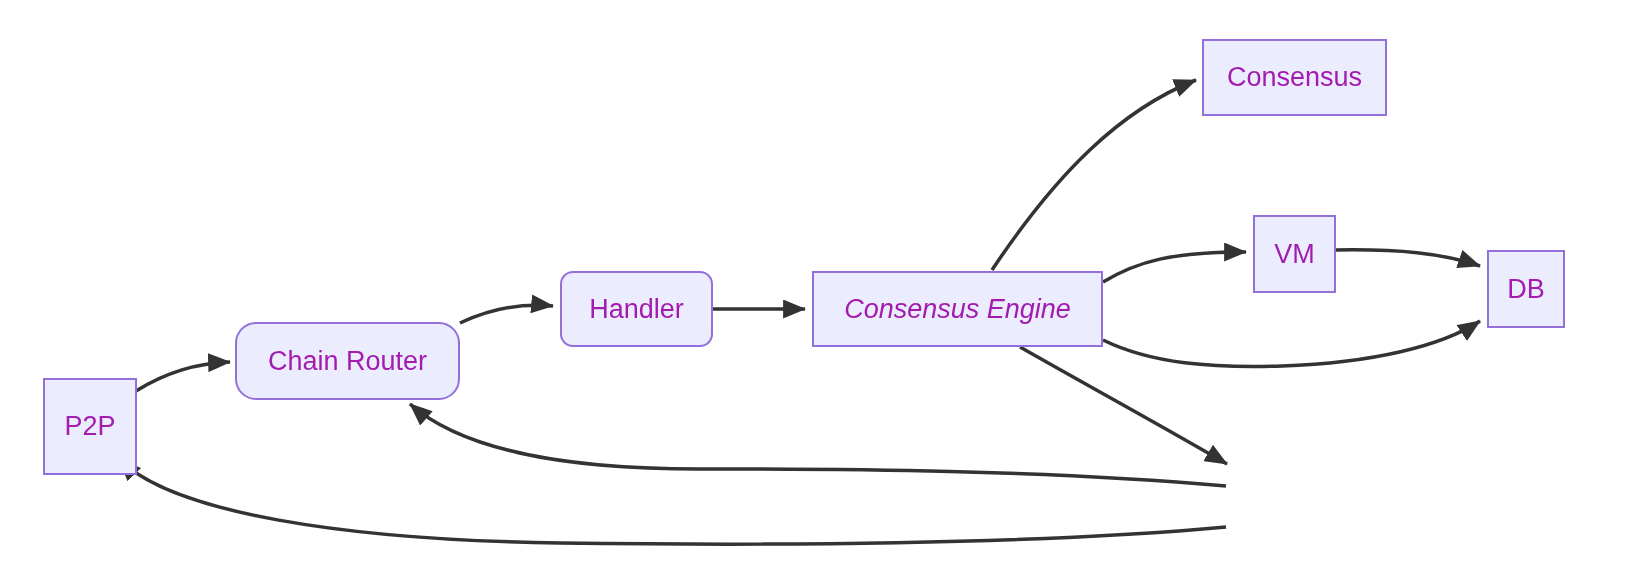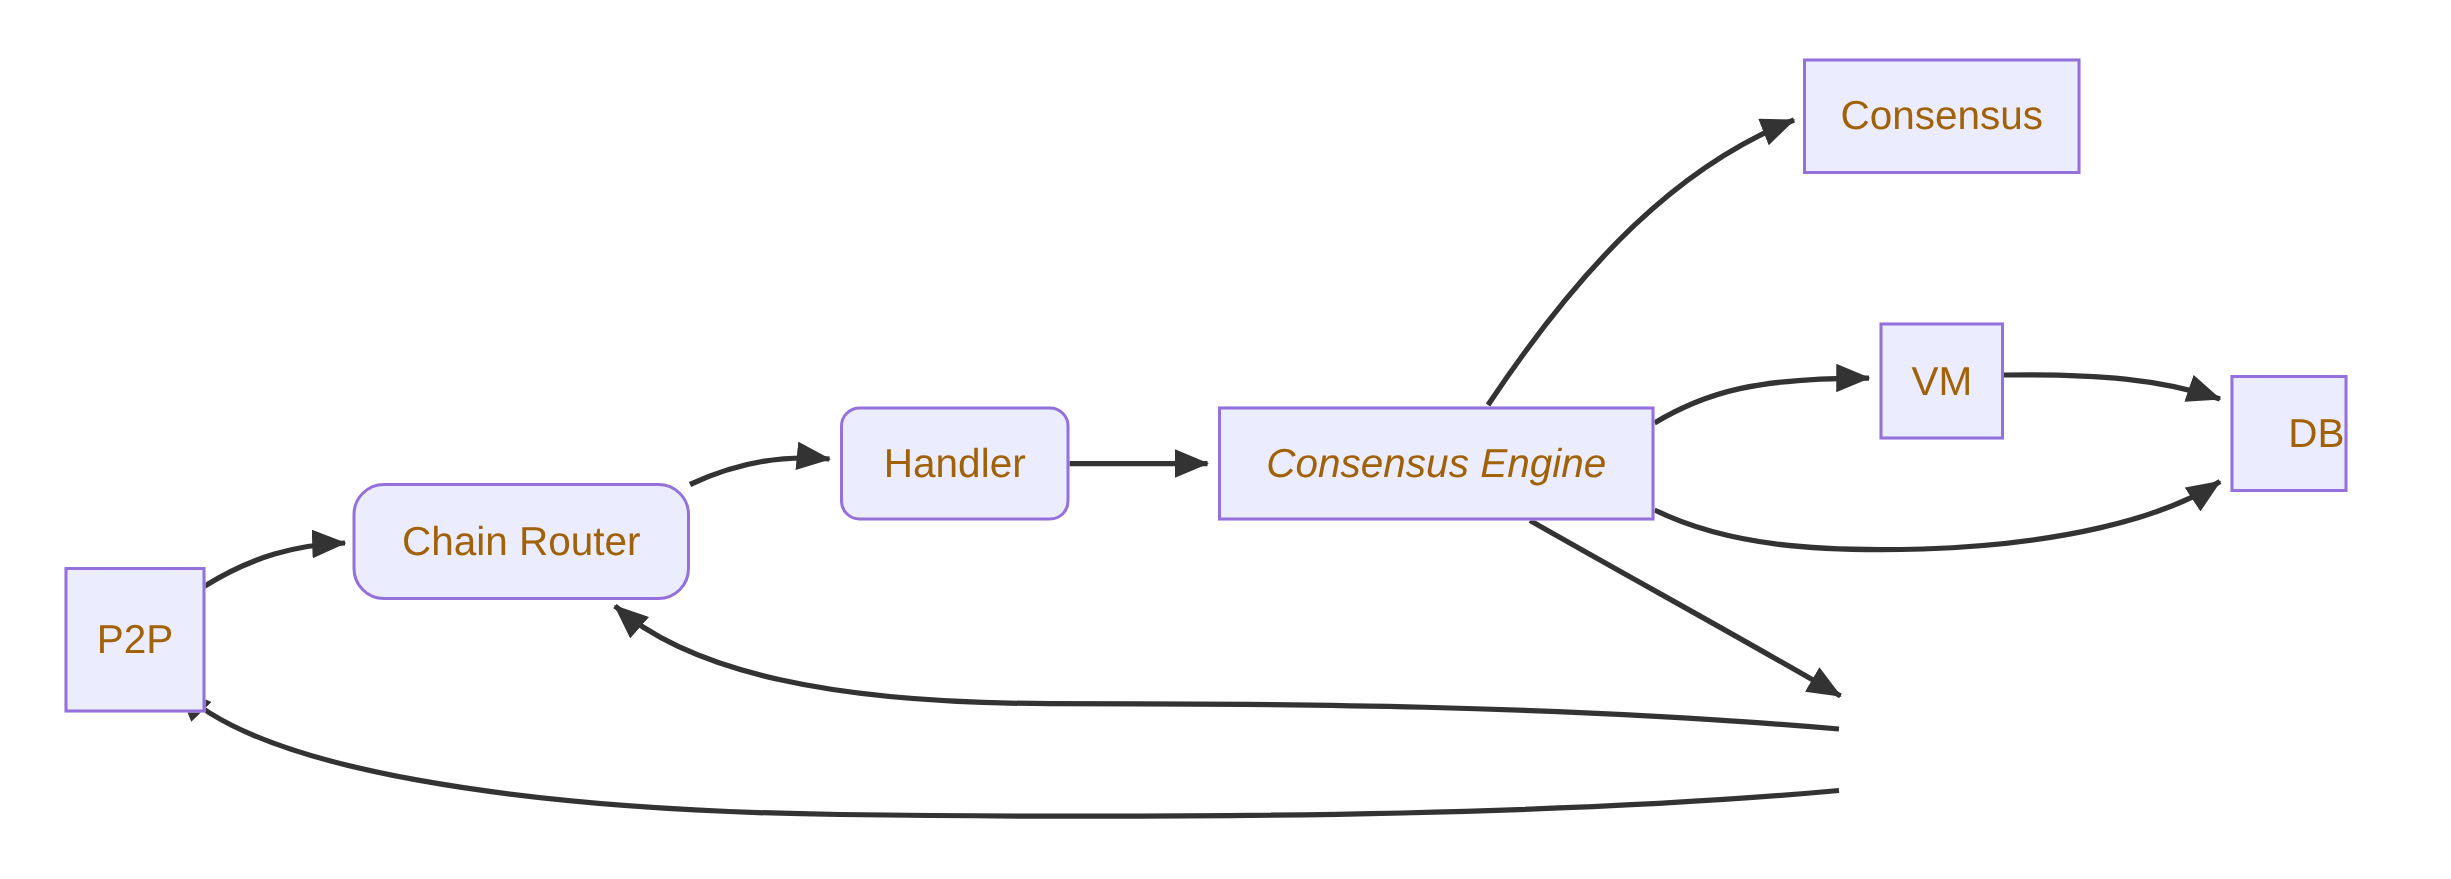--- a/index.html
+++ b/index.html
@@ -25,21 +25,21 @@
   .edge {
     fill: none;
     stroke: #333333;
     stroke-width: 3.5px;
   }
   .node {
     position: absolute;
     box-sizing: border-box;
     background: #ECECFF;
     border: 2.5px solid #9370DB;
-    color: #a16207;
+    color: #a21caf;
     font-size: 27px;
     display: flex;
     align-items: center;
     justify-content: center;
     white-space: nowrap;
     text-align: center;
   }
 </style>
 </head>
 <body>
@@ -82,18 +82,18 @@
   </div>
 
   <div class="node" style="left:1202px; top:39px; width:185px; height:77px;">
     <span>Consensus</span>
   </div>
 
   <div class="node" style="left:1253px; top:215px; width:83px; height:78px;">
     <span>VM</span>
   </div>
 
-  <div class="node" style="left:1487px; top:250px; width:78px; height:78px;justify-content:flex-end;">
+  <div class="node" style="left:1487px; top:250px; width:78px; height:78px;">
     <span>DB</span>
   </div>
 
 
 </div>
 
 </body></html>

